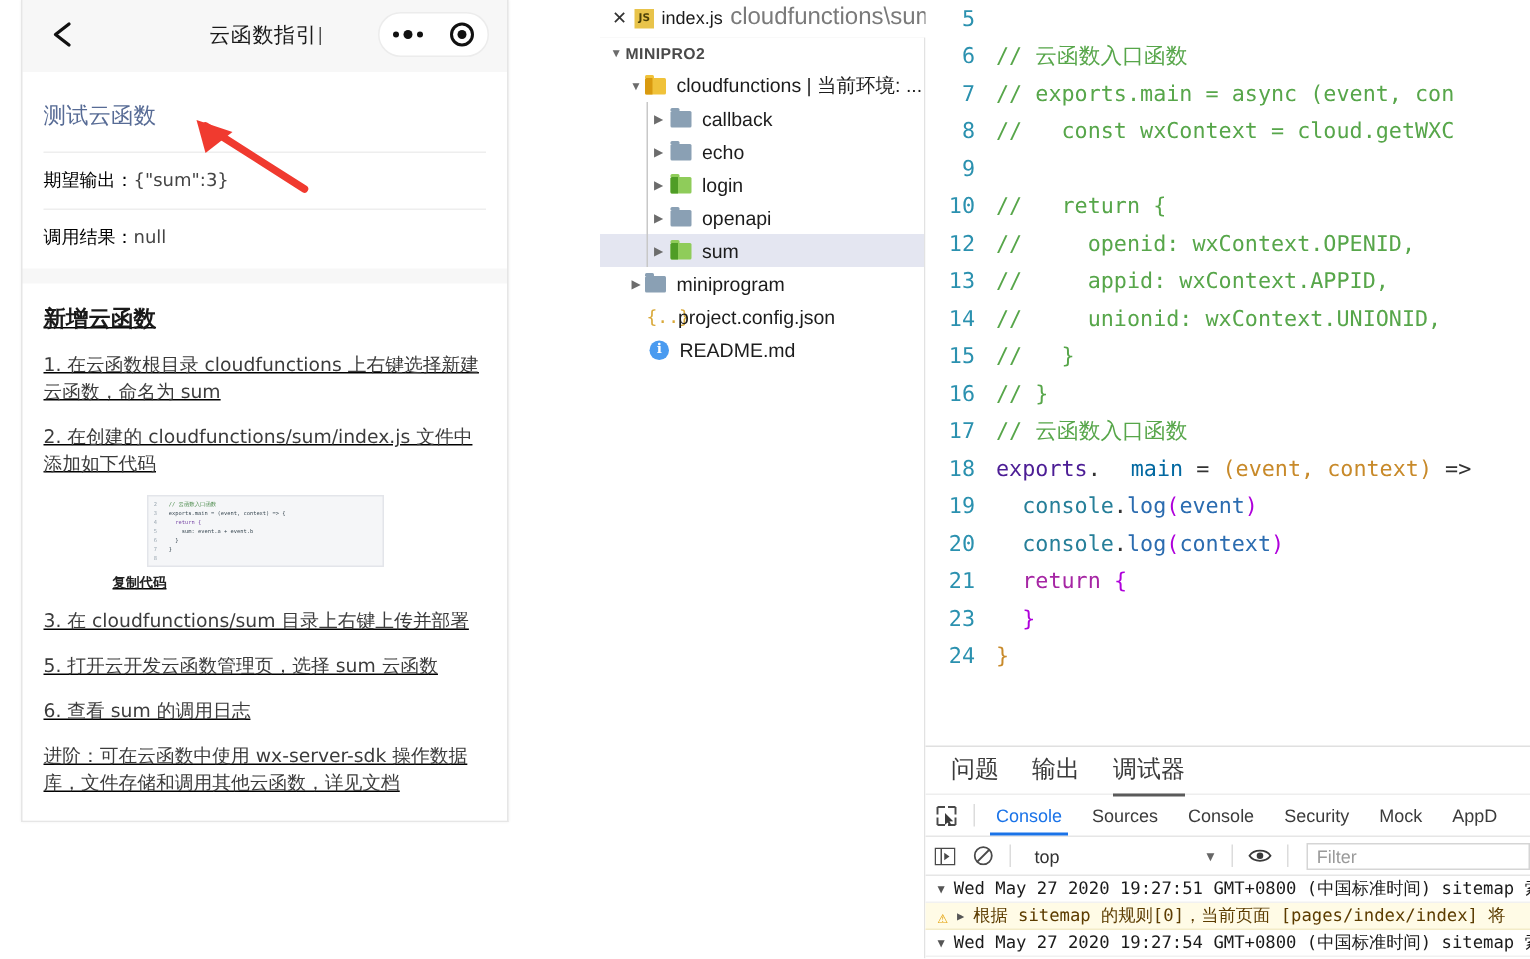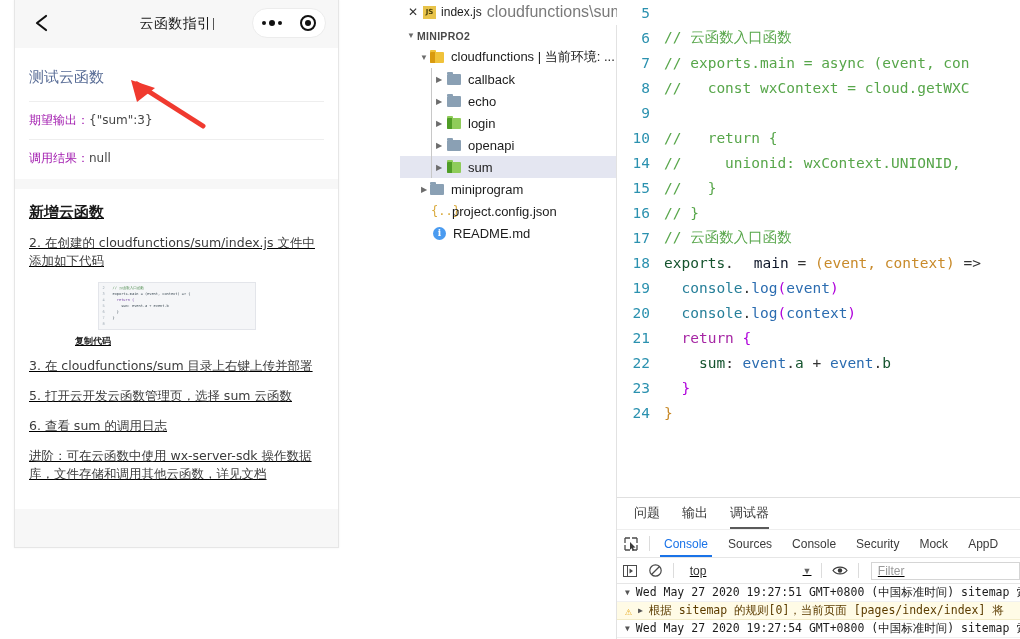--- a/index.html
+++ b/index.html
@@ -53,21 +53,21 @@
   .sim-card { background:#fff; margin: 0 0 10px 0; padding: 0 14px; }
   #card-test { padding-top: 14px; padding-bottom: 2px; }
   #test-link {
     color: #576b95; font-size: 15px; padding: 6px 0 14px 0; display:block;
     font-family:"DejaVu Sans", sans-serif;
   }
   .kv-row {
     border-top: 1px solid #eee; padding: 10px 0;
     font-size: 12px; color: #333; font-family:"DejaVu Sans", sans-serif;
   }
-  .kv-row .k { color:#a21caf; }
+  .kv-row .k { color:#000000; }
   .kv-row .v { color:#444; }
 
   #card-guide { background:#fff; padding: 14px; margin-top:10px;text-decoration:underline; }
   #guide-title { font-size: 15px; font-weight: bold; color:#1a1a1a; margin-bottom:12px;
                  font-family:"DejaVu Sans", sans-serif;}
   .step { font-size: 12.5px; color:#3c3c3c; line-height: 18px; margin-bottom: 12px;
           font-family:"DejaVu Sans", sans-serif;}
   #snippet-img {
     margin: 0 auto 6px auto; width: 158px; height: 48px;
     background:#f5f6f8; border:1px solid #e3e5ea; position:relative; overflow:hidden;
@@ -147,50 +147,50 @@
     background:#fff; overflow:hidden;
     font-family:"DejaVu Sans Mono", monospace;
   }
   .cl { position:relative; height: 25px; display:flex; align-items:center; }
   .ln {
     width: 47px; text-align:right; padding-right: 14px;
     color:#2b91af; font-size: 14.5px; flex: none;
   }
   .code { font-size: 14.5px; white-space: pre; color:#1b1b1b; }
   .cmt { color:#57a64a; }
-  .fn  { color:#0f172a;padding-left:20px; }
+  .fn  { color:#0369a1;padding-left:20px; }
   .id  { color:#267f99; }
-  .prop{ color:#14532d; }
+  .prop{ color:#4c1d95; }
   .pun { color:#333; }
   .orange { color:#c88a2a; }
   .purple { color:#af00db; }
   .blue2 { color:#2b6cb0; }
   .magenta { color:#a626a4; }
 
   
   #devtools {
     position:absolute; left: 617px; top: 497px; right:0; bottom:0;
     background:#fff; border-top:1px solid #e0e0e0;
     font-family:"Liberation Sans", sans-serif;
   }
   #dt-tabs { height: 32px; display:flex; align-items:center; padding-left: 17px; gap: 22px;
              border-bottom:1px solid #eee; }
-  .dt-tab { font-size: 13px; color:#3b3b3b; padding: 6px 0 7px 0; position:relative;
+  .dt-tab { font-size: 16px; color:#3b3b3b; padding: 6px 0 7px 0; position:relative;
             font-family:"DejaVu Sans", sans-serif;}
   .dt-tab.active::after{ content:""; position:absolute; left:0; right:0; bottom:0; height:2px; background:#5a5a5a; }
 
   #dbg-tabs { height: 28px; display:flex; align-items:center; border-bottom:1px solid #e6e6e6; }
   #inspect-btn { width: 28px; display:flex; align-items:center; justify-content:center; }
   .vsep { width:1px; height:15px; background:#dcdcdc; margin: 0 4px; }
   .dbg-tab { font-size: 12px; color:#3b3b3b; padding: 5px 10px; position:relative;
              font-family:"Liberation Sans", sans-serif; }
   .dbg-tab.active { color:#1a73e8; }
   .dbg-tab.active::after{ content:""; position:absolute; left:6px; right:6px; bottom:-1px; height:2px; background:#1a73e8; }
 
-  #con-toolbar { height: 26px; display:flex; align-items:center; border-bottom:1px solid #e6e6e6; gap:2px;text-decoration:underline; }
+  #con-toolbar { height: 26px; display:flex; align-items:center; border-bottom:1px solid #e6e6e6; gap:2px; }
   #ctx-select { font-size: 12px; color:#333; width: 118px; padding-left:10px;
                 font-family:"Liberation Sans", sans-serif;}
   #ctx-caret { font-size: 9px; color:#666; width: 16px; text-align:center; }
   #filter-box {
     margin-left: 6px; height: 18px; width: 150px; border:1px solid #d5d5d5;
     background:#fff; font-size:12px; color:#9a9a9a; display:flex; align-items:center;
     padding-left: 6px; font-family:"Liberation Sans", sans-serif;
   }
   .logrow { height: 18px; display:flex; align-items:center; font-size: 11.5px;
             font-family:"DejaVu Sans Mono", monospace; white-space:nowrap; overflow:hidden;
@@ -230,20 +230,21 @@
       <div class="kv-row">
         <span class="k">期望输出：</span><span class="v">{"sum":3}</span>
       </div>
       <div class="kv-row">
         <span class="k">调用结果：</span><span class="v">null</span>
       </div>
     </div>
 
     <div class="sim-card" id="card-guide">
       <div id="guide-title">新增云函数</div>
+      <div class="step">1. 在云函数根目录 cloudfunctions 上右键选择新建云函数，命名为 sum</div>
       <div class="step">2. 在创建的 cloudfunctions/sum/index.js 文件中添加如下代码</div>
 
       <div id="snippet-img">
         <span class="sn-num" style="top:3px">2</span>
         <span class="sn-num" style="top:9px">3</span>
         <span class="sn-num" style="top:15px">4</span>
         <span class="sn-num" style="top:21px">5</span>
         <span class="sn-num" style="top:27px">6</span>
         <span class="sn-num" style="top:33px">7</span>
         <span class="sn-num" style="top:39px">8</span>
@@ -377,20 +378,28 @@
       </div>
     <div class="cl">
         <span class="ln">9</span>
         <span class="code"></span>
       </div>
     <div class="cl">
         <span class="ln">10</span>
         <span class="code cmt">//   return {</span>
       </div>
     <div class="cl">
+        <span class="ln">12</span>
+        <span class="code cmt">//     openid: wxContext.OPENID,</span>
+      </div>
+    <div class="cl">
+        <span class="ln">13</span>
+        <span class="code cmt">//     appid: wxContext.APPID,</span>
+      </div>
+    <div class="cl">
         <span class="ln">14</span>
         <span class="code cmt">//     unionid: wxContext.UNIONID,</span>
       </div>
     <div class="cl">
         <span class="ln">15</span>
         <span class="code cmt">//   }</span>
       </div>
     <div class="cl">
         <span class="ln">16</span>
         <span class="code cmt">// }</span>
@@ -408,24 +417,20 @@
       <span class="ln">19</span>
       <span class="code">  <span class="id">console</span><span class="pun">.</span><span class="blue2">log</span><span class="purple">(</span><span class="blue2">event</span><span class="purple">)</span></span>
     </div>
     <div class="cl">
       <span class="ln">20</span>
       <span class="code">  <span class="id">console</span><span class="pun">.</span><span class="blue2">log</span><span class="purple">(</span><span class="blue2">context</span><span class="purple">)</span></span>
     </div>
     <div class="cl">
       <span class="ln">21</span>
       <span class="code">  <span class="magenta">return</span> <span class="purple">{</span></span>
-    </div>
-    <div class="cl">
-      <span class="ln">22</span>
-      <span class="code">    <span class="prop">sum</span><span class="pun">:</span> <span class="blue2">event</span><span class="pun">.</span><span class="prop">a</span> <span class="pun">+</span> <span class="blue2">event</span><span class="pun">.</span><span class="prop">b</span></span>
     </div>
     <div class="cl">
       <span class="ln">23</span>
       <span class="code">  <span class="purple">}</span></span>
     </div>
     <div class="cl">
       <span class="ln">24</span>
       <span class="code"><span class="orange">}</span></span>
     </div>
 

